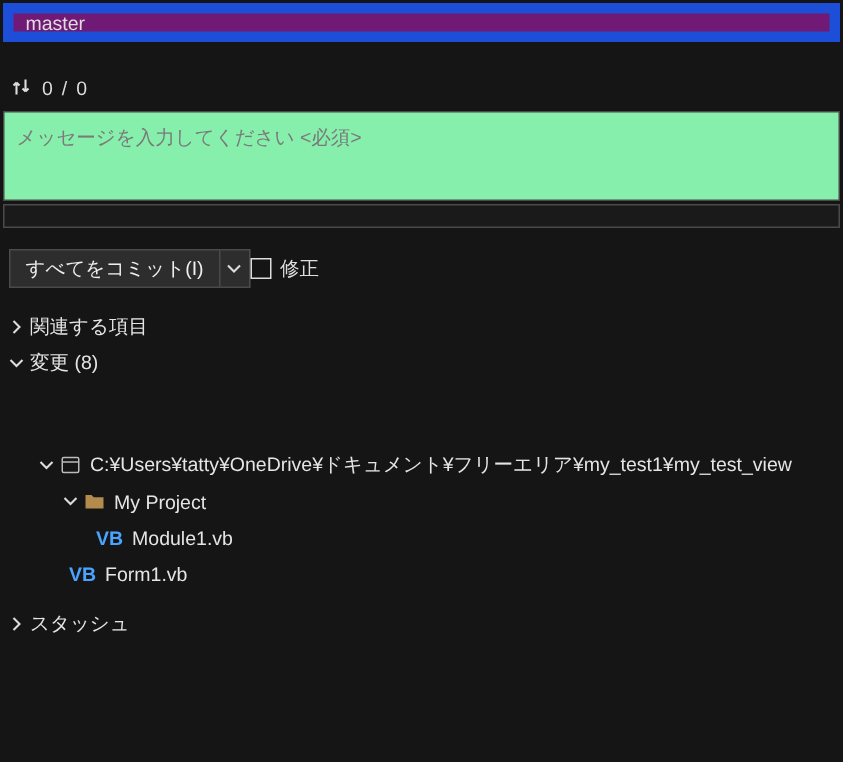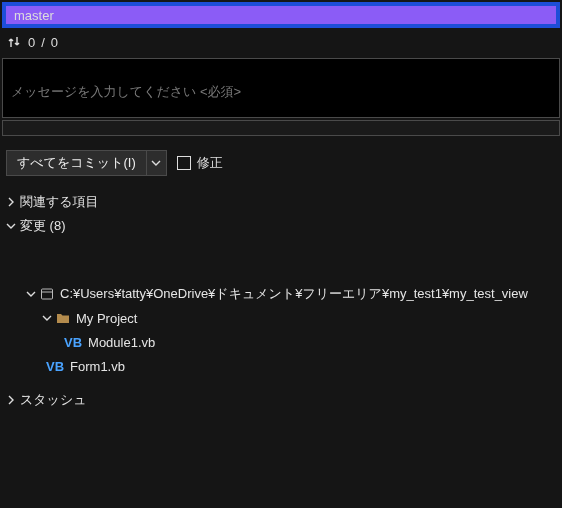--- a/index.html
+++ b/index.html
@@ -1,27 +1,27 @@
 <!DOCTYPE html>
 <html><head>
 <meta charset="utf-8">
 <style>
   * { box-sizing: border-box; margin: 0; padding: 0; font-family: "Segoe UI", "Yu Gothic UI", Meiryo, sans-serif; }
   body { background: #151515; color: #ddd; width: 562px; height: 508px; overflow: hidden; font-size: 13px; }
   .shell { display: flex; flex-direction: column; height: 100%; }
 
-  .branch-bar { border: 4px solid #1d4ed8; padding: 4px 8px; margin: 2px 2px 0 2px; background: #8b5cf6; height: 26px; display: flex; align-items: center; }
+  .branch-bar { border: 7px solid #1d4ed8; padding: 4px 8px; margin: 2px 2px 16px 2px; background: #701a75; height: 26px; display: flex; align-items: center; }
   .counts-bar { display: flex; align-items: center; gap: 6px; padding: 4px 6px; height: 28px; }
   .counts-bar .link { text-decoration: underline; cursor: pointer; }
   .arrow-pair svg { display: block; }
 
-  .msg-box { border: 1px solid #4a4a4a; margin: 2px; height: 60px; background: #000000; padding: 24px 8px; color: #7a7a7a; }
+  .msg-box { border: 1px solid #4a4a4a; margin: 2px; height: 60px; background: #86efac; padding: 8px 8px; color: #7a7a7a; }
   .thin-box { border: 1px solid #4a4a4a; margin: 0 2px 8px 2px; height: 16px; background: #1a1a1a; }
 
-  .commit-row { display: flex; align-items: center; gap: 10px; padding: 6px 6px 10px 6px; }
+  .commit-row { display: flex; align-items: center; gap: 0; padding: 6px 6px 10px 6px; }
   .dropdown-btn { display: inline-flex; align-items: center; background: #2d2d2d; border: 1px solid #4a4a4a; height: 26px; color: #eee; cursor: pointer; }
   .dropdown-btn .lbl { padding: 0 10px; }
   .dropdown-btn .caret { border-left: 1px solid #4a4a4a; width: 20px; height: 100%; display: flex; align-items: center; justify-content: center; }
   .checkbox { display: inline-flex; align-items: center; gap: 6px; cursor: pointer; }
   .checkbox .box { width: 14px; height: 14px; border: 1px solid #ddd; display: inline-block; }
 
   .tree { padding: 4px 0; }
   .tree-row { display: flex; align-items: center; height: 24px; padding-left: 4px; cursor: pointer; }
   .tree-row .twisty { width: 14px; height: 14px; display: inline-flex; align-items: center; justify-content: center; margin-right: 2px; }
   .indent-1 { padding-left: 24px; margin-top: 44px; }

